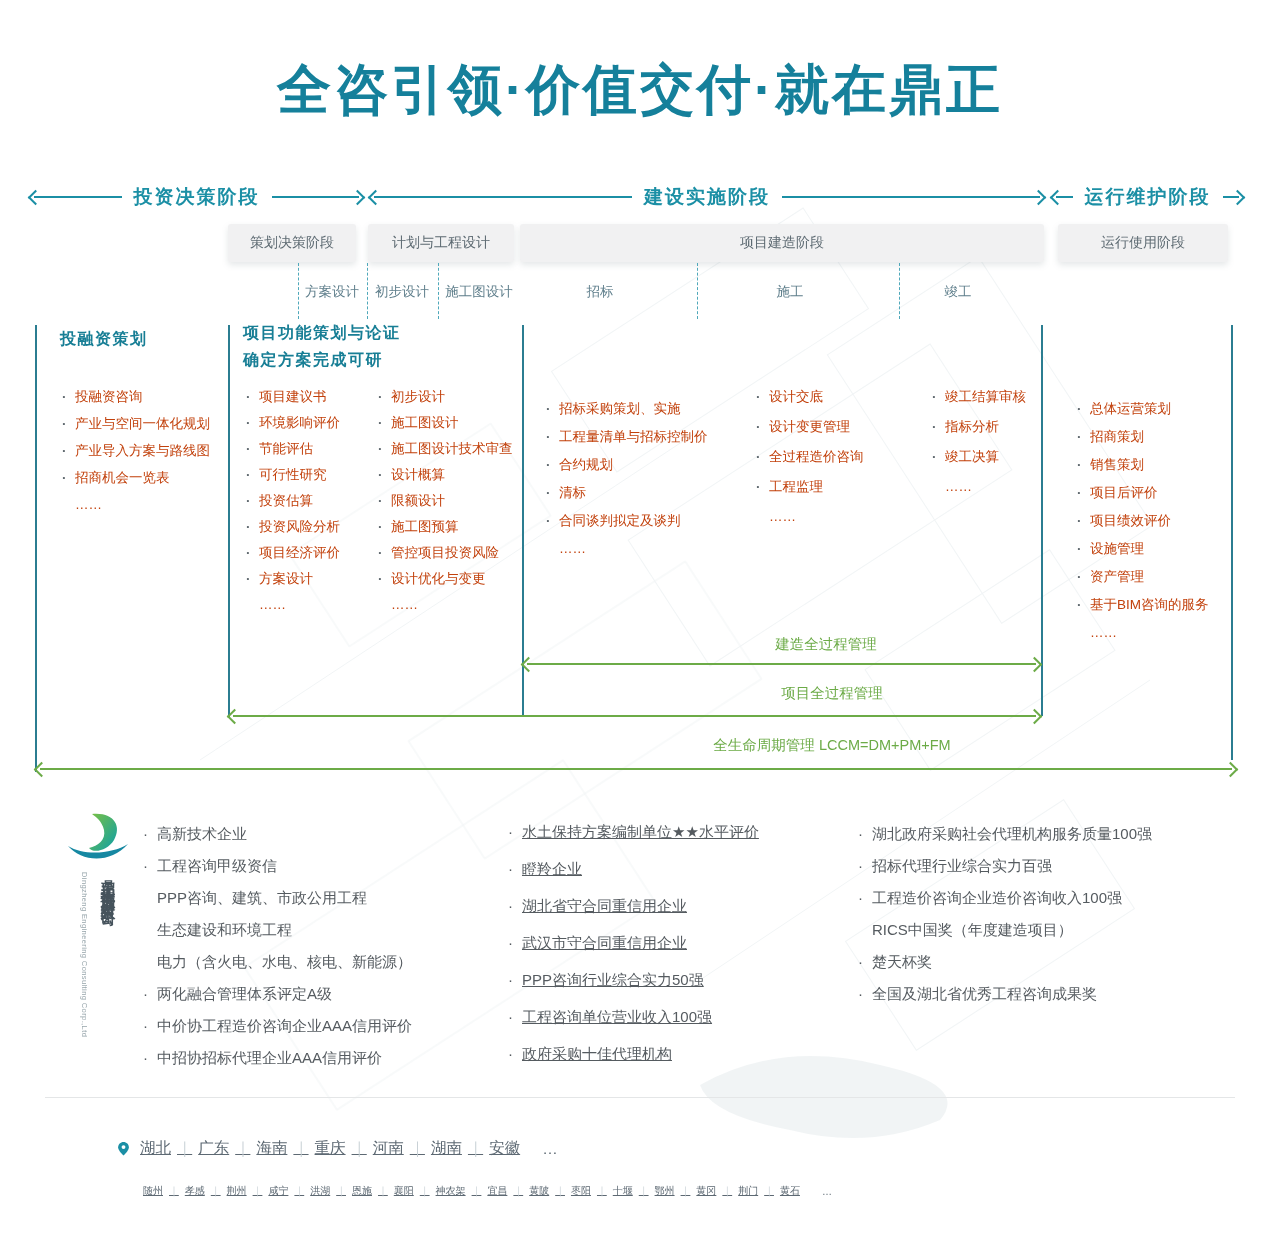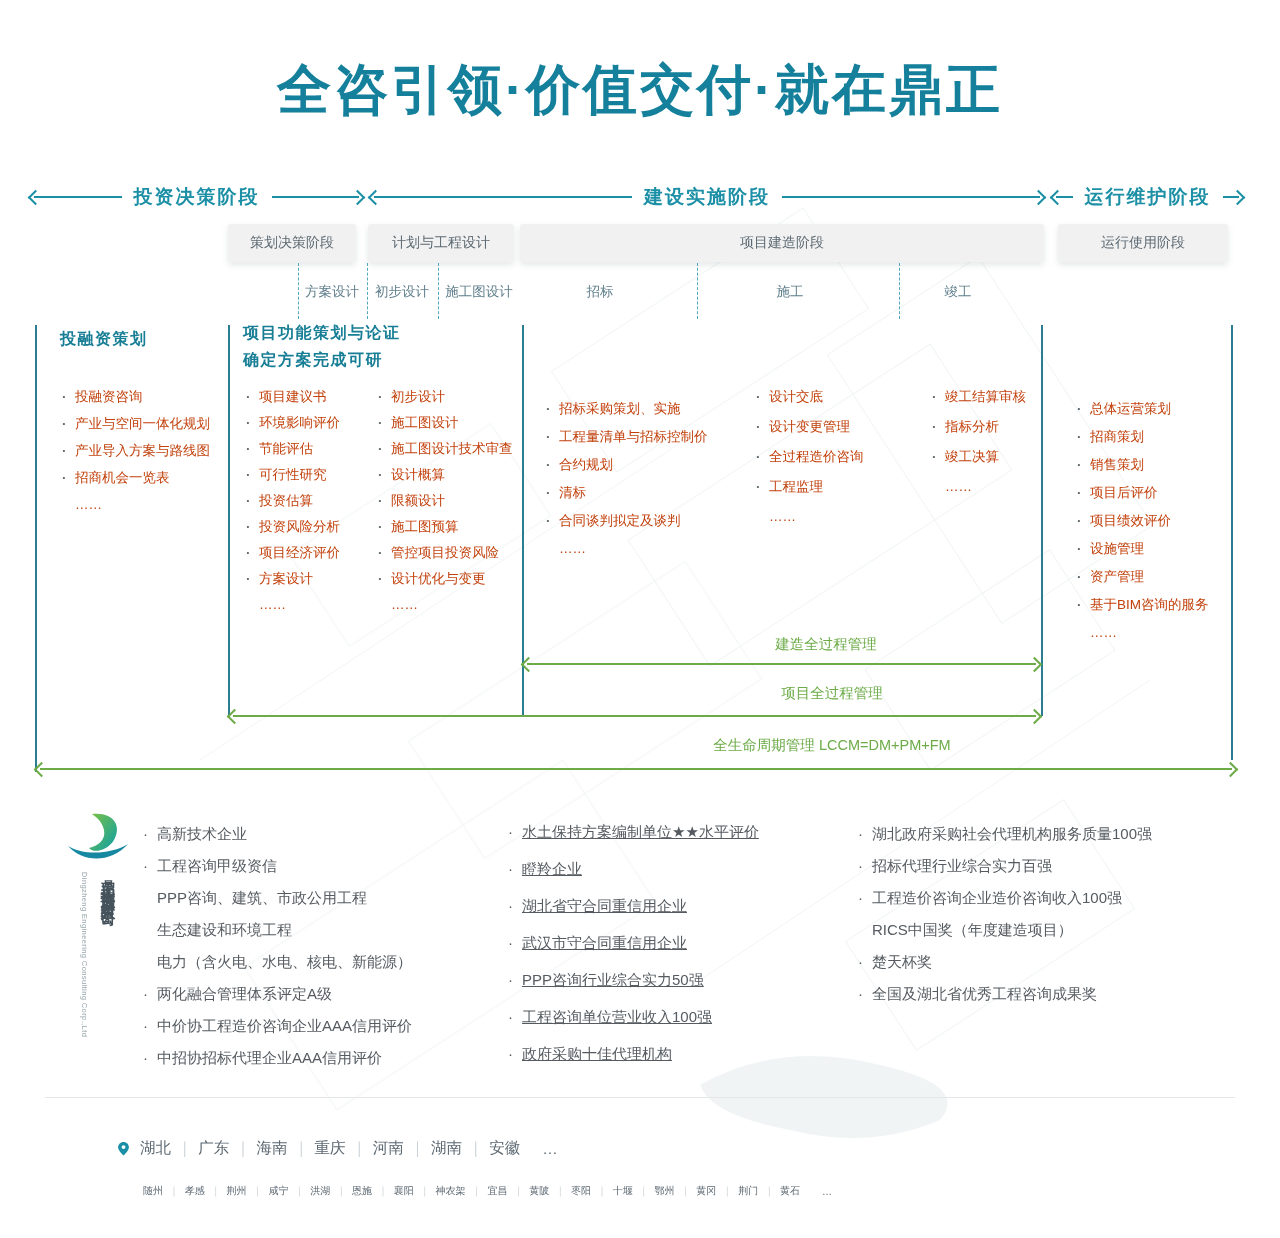--- a/index.html
+++ b/index.html
@@ -58,21 +58,21 @@
   ul.cred { position:absolute; list-style:none; margin:0; padding:0; font-size:15px; color:#555b60; }
   ul.cred li { line-height:20px; margin-bottom:12px; white-space:nowrap; }
   ul.cred li::before { content:"·"; display:inline-block; width:14px; color:#555b60; }
   ul.cred li.nb::before { content:""; }
   ul.cred.mid li { margin-bottom:17px;text-decoration:underline; }
 
   
   .divider { position:absolute; left:45px; top:1097px; width:1190px; height:1px; background:#e4e6e7; }
   .loc { position:absolute; display:flex; align-items:center; font-size:15.5px; color:#5d6973; }
   .loc ul { display:flex; list-style:none; margin:0; padding:0; }
-  .loc li { white-space:nowrap; }
+  .loc li { white-space:nowrap;text-decoration:underline; }
   .loc li::after { content:"｜"; color:#c6cfd4; margin:0 6px; }
   .loc li:last-child::after { content:""; }
   .loc .more { margin-left:10px; letter-spacing:2px; color:#5d6973; }
   .loc .pin { margin-right:9px; display:flex; }
 </style>
 </head>
 <body>
 
 <div class="canvas">
 

